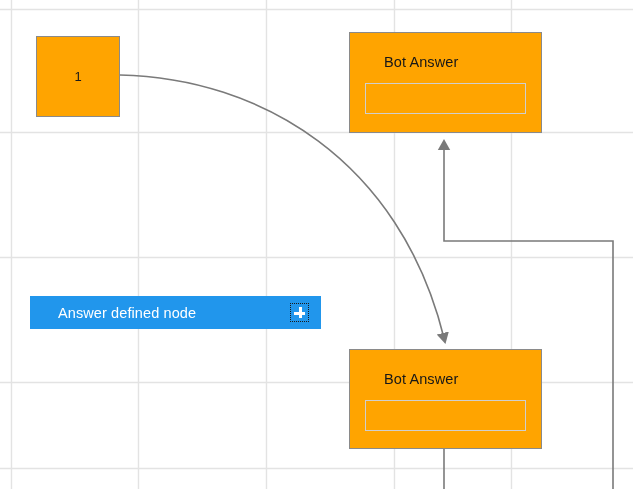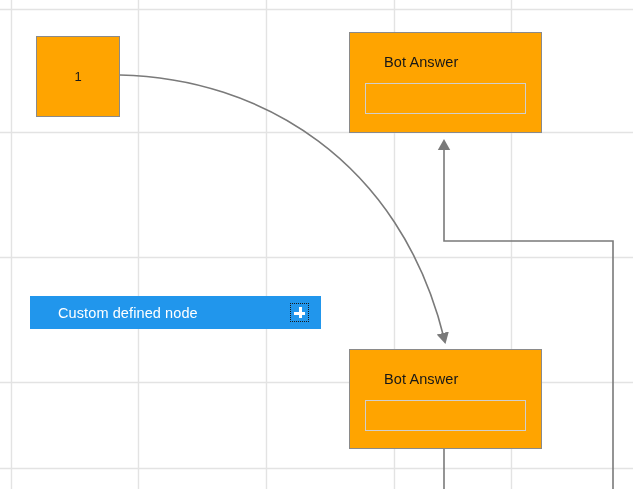--- a/index.html
+++ b/index.html
@@ -149,17 +149,17 @@
     <div class="node-title">Bot Answer</div>
     <div class="node-slot" style="border-color: rgb(207, 207, 207);"></div>
   </div>
 
   <div class="node" id="n-bot-answer-bottom" style="left: 349px; top: 349px; width: 193px; height: 100px; background: rgb(255, 164, 0); border-color: rgb(138, 138, 138);">
     <div class="node-title">Bot Answer</div>
     <div class="node-slot" style="border-color: rgb(207, 207, 207);"></div>
   </div>
 
   <div class="palette-item" id="palette-item" style="left: 30px; top: 296px; width: 291px; height: 33px; background: rgb(33, 150, 236);">
-    <span class="palette-label" style="color: rgb(255, 255, 255);">Custom defined node</span>
+    <span class="palette-label" style="color: rgb(255, 255, 255);">Answer defined node</span>
     <span class="plus-icon"></span>
   </div>
 
 </div>
 
 </body></html>

